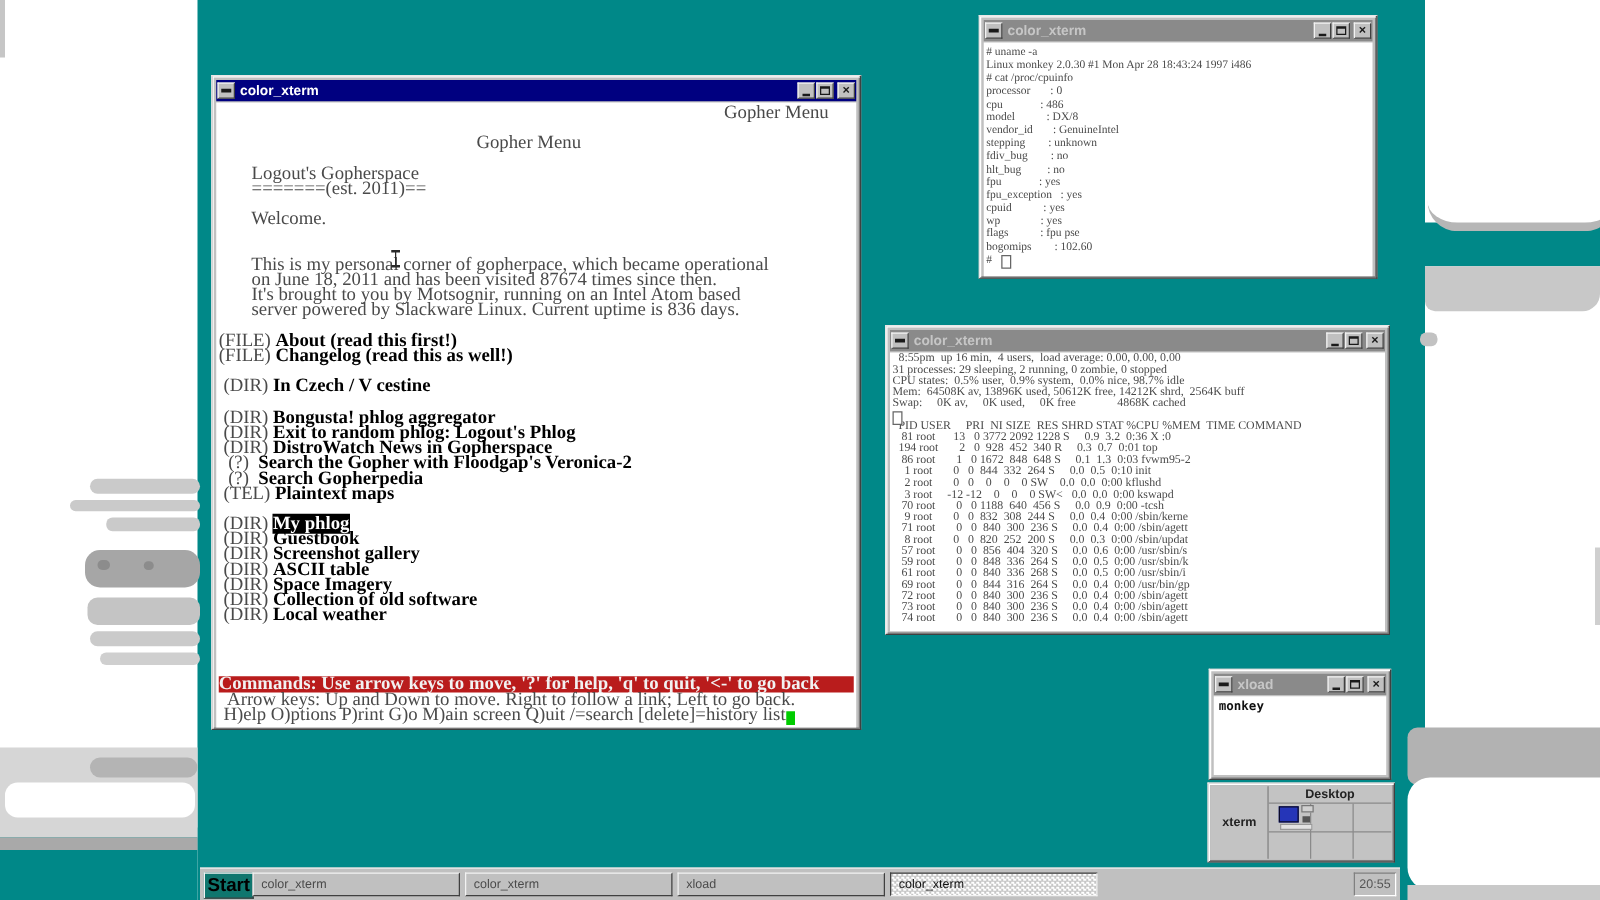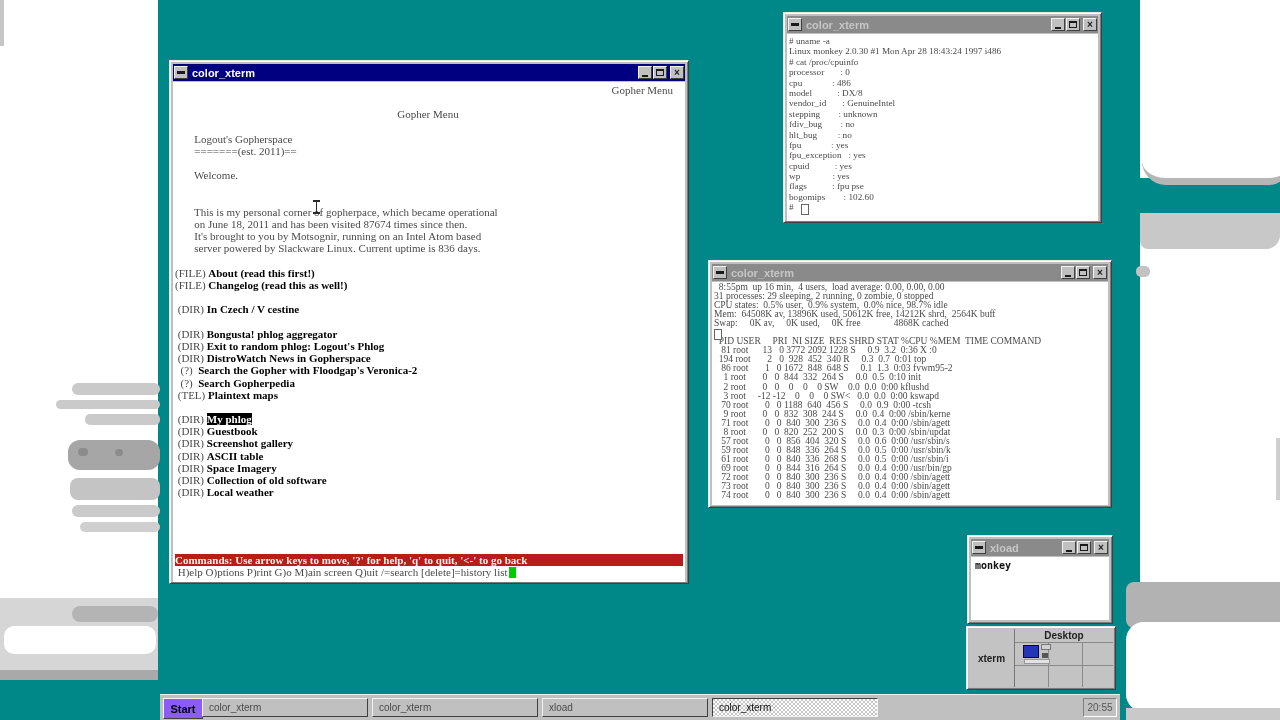--- a/index.html
+++ b/index.html
@@ -26,21 +26,21 @@
   .tbtn.close{margin-left:2px;}
   .g-menu{width:8px;height:3px;background:#1a1a1a;}
   .g-min{width:6px;height:2px;background:#1a1a1a;margin-top:7px;}
   .g-max{width:8px;height:7px;border:1px solid #1a1a1a;border-top-width:2px;box-sizing:border-box;background:transparent;}
   .g-x{font-size:10px;font-weight:bold;color:#1a1a1a;line-height:1;}
 
   
   .term{position:relative;background:#ffffff;overflow:hidden;
         font-family:Liberation Serif, serif;color:#4a4a4a;}
   .ln{white-space:pre;}
-  .term.gopher{height:calc(100% - 18px);margin-top:1px;padding:2px 4px 0 2px;font-size:11px;}
+  .term.gopher{height:calc(100% - 18px);margin-top:1px;padding:2px 14px 0 2px;font-size:15px;}
   .term.gopher .ln{height:12.2px;line-height:12.2px;}
   .term.gopher .ln.center{text-align:center;}
   .term.gopher .ln.right{text-align:right;padding-right:8px;}
   .lnk{font-weight:bold;color:#000000;}
   .rev{font-weight:bold;color:#ffffff;background:#000000;}
   .g-status{position:absolute;left:0;right:0;bottom:4px;padding:0 2px;}
   .cmdbar{background:#b91c1c;color:#f2f2f2;font-weight:bold;height:12.2px;line-height:12.2px;white-space:pre;}
   .hint{height:12.2px;line-height:12.2px;white-space:pre;}
   .cursor-green{display:inline-block;width:7px;height:11px;background:#00cc00;vertical-align:text-bottom;margin-left:1px;}
 
@@ -65,23 +65,23 @@
   .pager-right{flex:1;position:relative;background:#c3c3c3;}
   .pager-label{height:13px;text-align:center;font-weight:bold;font-size:10px;color:#222;line-height:13px;}
   .pager-grid{position:absolute;left:0;right:0;top:13px;bottom:0;border-top:1px solid #8a8a8a;}
   .grid-v{position:absolute;top:0;bottom:0;width:1px;background:#8a8a8a;}
   .grid-h{position:absolute;left:0;right:0;height:1px;background:#8a8a8a;}
   .mini{position:absolute;box-sizing:border-box;}
 
   
   .taskbar{position:absolute;left:160px;top:694px;width:960px;height:26px;background:#c0c0c0;
            border-top:1px solid #ededed;box-sizing:border-box;}
-  .startbtn{position:absolute;left:3px;top:3px;width:38px;height:19px;background:#8b5cf6;
+  .startbtn{position:absolute;left:3px;top:3px;width:38px;height:19px;background:#0f766e;
             border:1px solid;border-color:#f2f2f2 #404040 #404040 #f2f2f2;
-            display:flex;align-items:center;justify-content:center;font-weight:bold;font-size:11px;color:#000;}
+            display:flex;align-items:center;justify-content:center;font-weight:bold;font-size:15px;color:#000;}
   .taskbtn{position:absolute;top:3px;width:166px;height:19px;background:#c0c0c0;
            border:1px solid;border-color:#f2f2f2 #404040 #404040 #f2f2f2;
            display:flex;align-items:center;box-sizing:border-box;padding-left:6px;}
   .taskbtn .tlabel{font-size:10px;color:#4a4a4a;white-space:nowrap;overflow:hidden;}
   .taskbtn.active{border-color:#404040 #f2f2f2 #f2f2f2 #404040;
                   background-image:repeating-conic-gradient(#ffffff 0% 25%, #c6c6c6 0% 50%);
                   background-size:4px 4px;}
   .taskbtn.active .tlabel{color:#111;}
   .clock{position:absolute;right:3px;top:3px;width:34px;height:19px;border:1px solid;border-color:#808080 #ffffff #ffffff #808080;
          display:flex;align-items:center;justify-content:center;font-size:10px;color:#555;box-sizing:border-box;}
@@ -166,20 +166,21 @@
         <div class="ln"><span> (DIR) </span><span class="rev">My phlog</span></div>
         <div class="ln"><span> (DIR) </span><span class="lnk">Guestbook</span></div>
         <div class="ln"><span> (DIR) </span><span class="lnk">Screenshot gallery</span></div>
         <div class="ln"><span> (DIR) </span><span class="lnk">ASCII table</span></div>
         <div class="ln"><span> (DIR) </span><span class="lnk">Space Imagery</span></div>
         <div class="ln"><span> (DIR) </span><span class="lnk">Collection of old software</span></div>
         <div class="ln"><span> (DIR) </span><span class="lnk">Local weather</span></div>
       </div>
     <div class="g-status">
       <div class="cmdbar">Commands: Use arrow keys to move, '?' for help, 'q' to quit, '&lt;-' to go back</div>
+      <div class="hint">  Arrow keys: Up and Down to move. Right to follow a link; Left to go back.</div>
       <div class="hint"><span> H)elp O)ptions P)rint G)o M)ain screen Q)uit /=search [delete]=history list</span><span class="cursor-green"></span></div>
     </div>
     <div class="ibeam" style="left:139px;top:118px;">
       <div class="bar" style="top:0;"></div>
         <div class="stem"></div>
         <div class="bar" style="bottom:0;"></div>
     </div>
   </div>
 </div>
 

